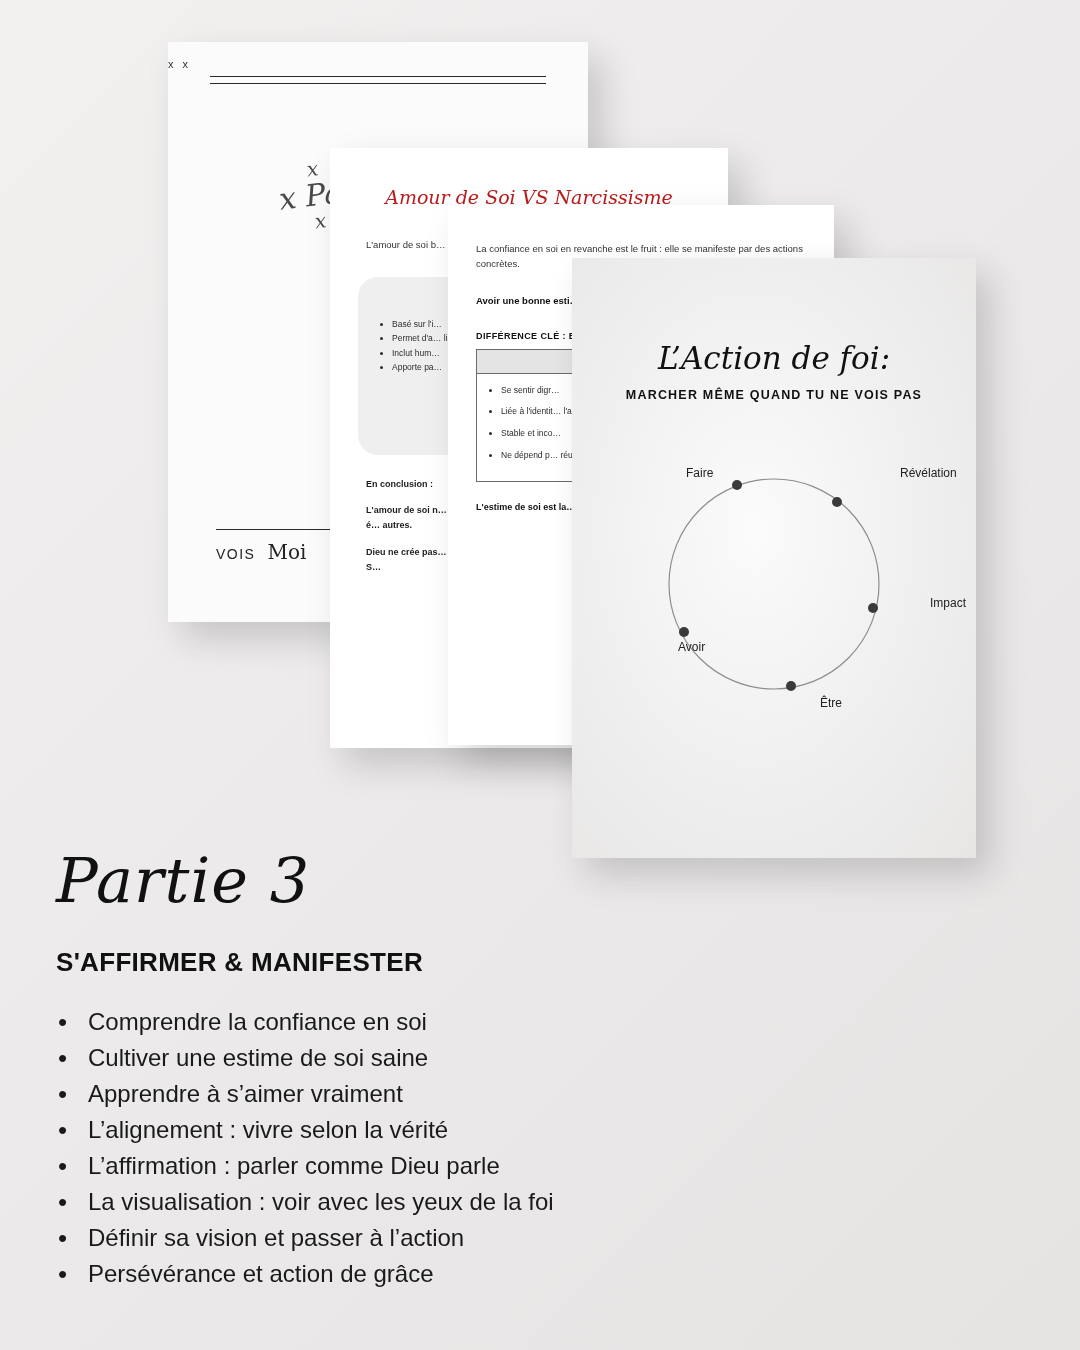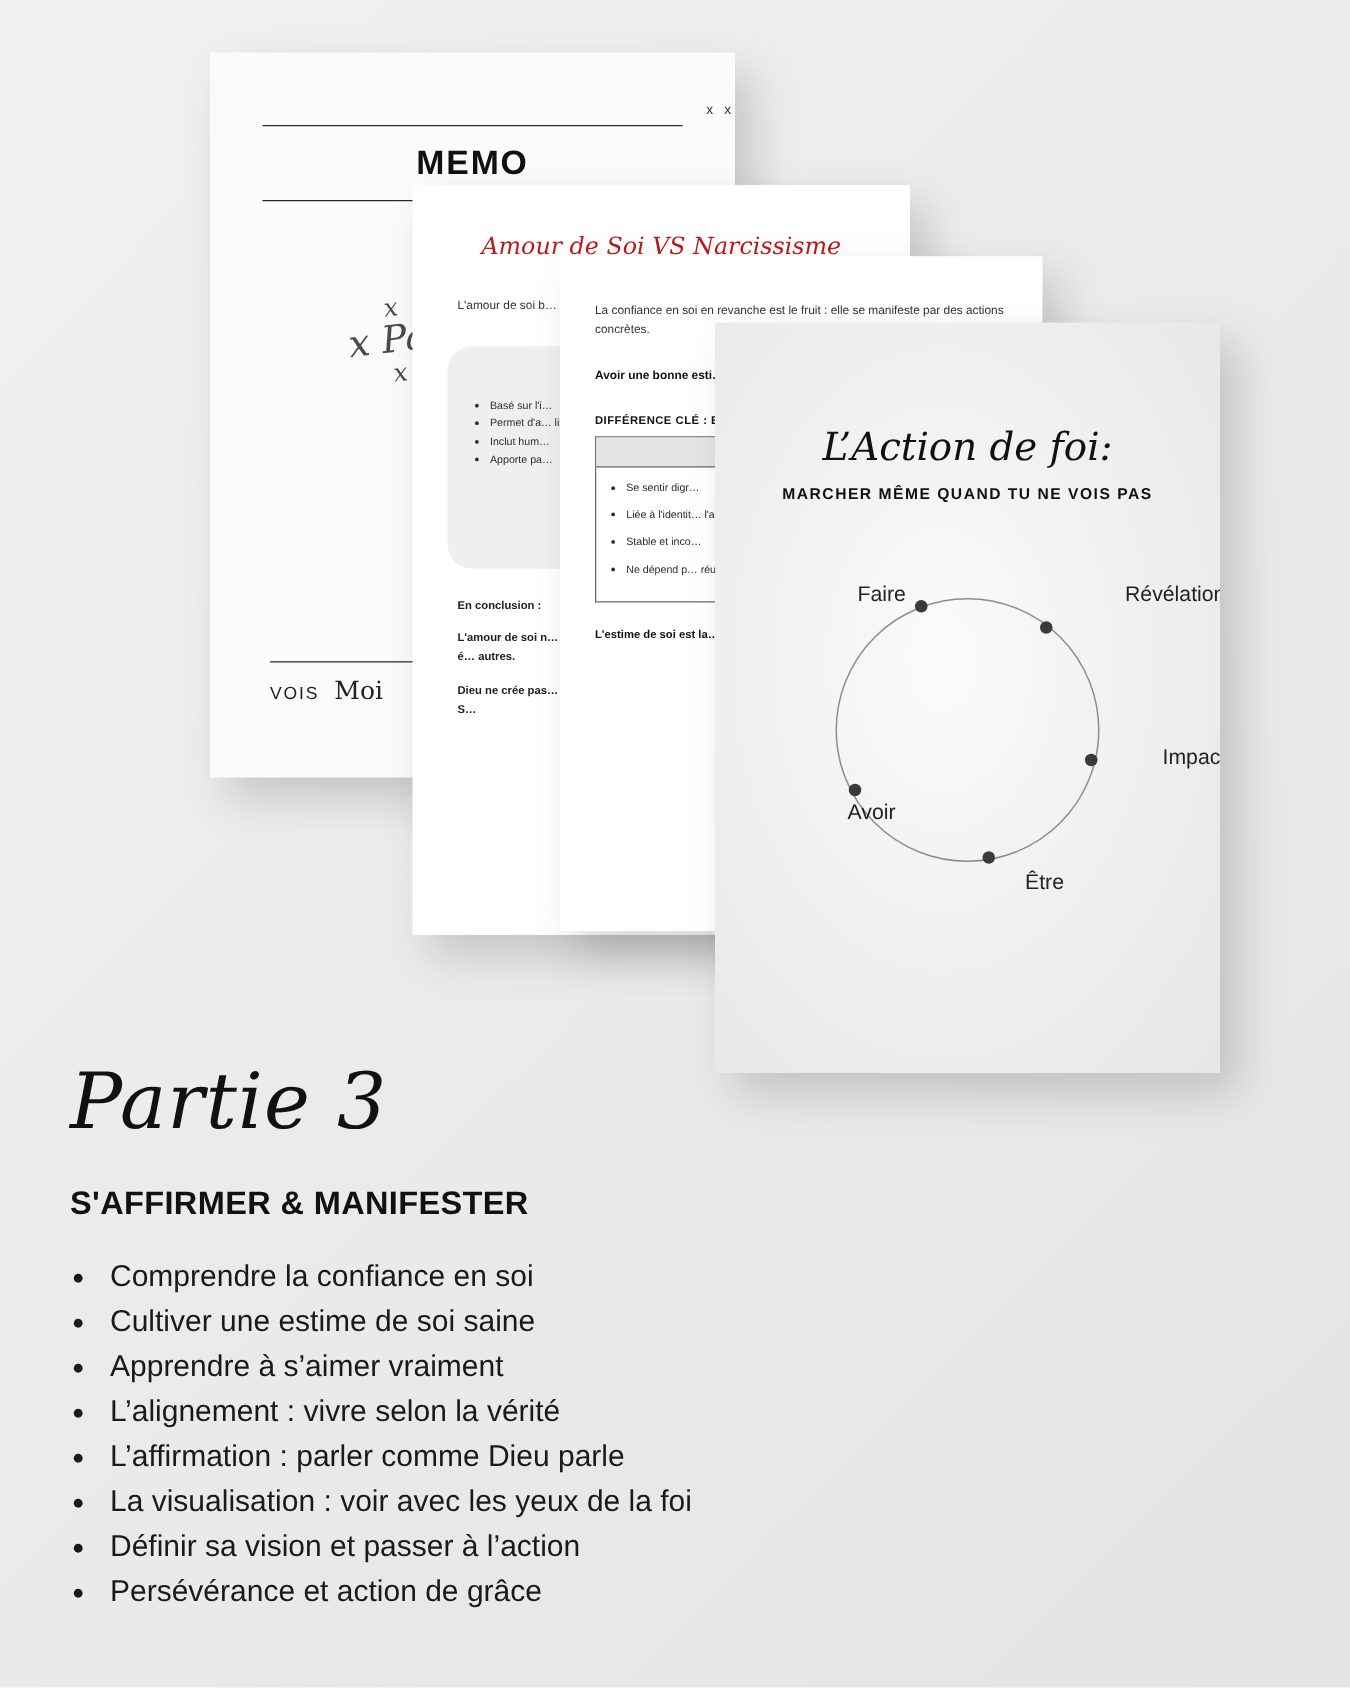--- a/index.html
+++ b/index.html
@@ -32,25 +32,25 @@
 
   
   .sheet-memo {
     left: 168px;
     top: 42px;
     width: 420px;
     height: 580px;
     background: #fbfbfb;
   }
   .memo-xx {
-    text-align: right;
+    text-align: left;
     font-size: 11px;
     letter-spacing: 3px;
     color: #333;
-    margin-top: 40px;
+    margin-top: 16px;
   }
   .memo-rule {
     height: 1px;
     background: #2a2a2a;
     margin: 6px 42px 0 42px;
   }
   .memo-title {
     text-align: center;
     font-size: 27px;
     font-weight: bold;
@@ -236,21 +236,21 @@
   }
   .diagram {
     position: relative;
     width: 300px;
     height: 280px;
     margin: 42px auto 0 auto;
   }
   .diagram svg { display: block; }
   .diagram .lbl {
     position: absolute;
-    font-size: 17px;
+    font-size: 12px;
     color: #222;
     white-space: nowrap;
     padding-left: 44px;
   }
 
   
   .content {
     position: absolute;
     left: 0;
     top: 844px;
@@ -292,21 +292,20 @@
   }
 </style>
 </head>
 <body>
 
 <div class="mockup">
 
   <div class="sheet sheet-memo">
     <div class="memo-xx">x x</div>
     <div class="memo-rule"></div>
-    <div class="memo-title">MEMO</div>
     <div class="memo-rule"></div>
 
     <div class="memo-script">
       <div class="l1">x</div>
       <div class="l2">x Partie</div>
       <div class="l3">x</div>
     </div>
 
     <div class="memo-foot">
       <div class="memo-foot-rule"></div>

